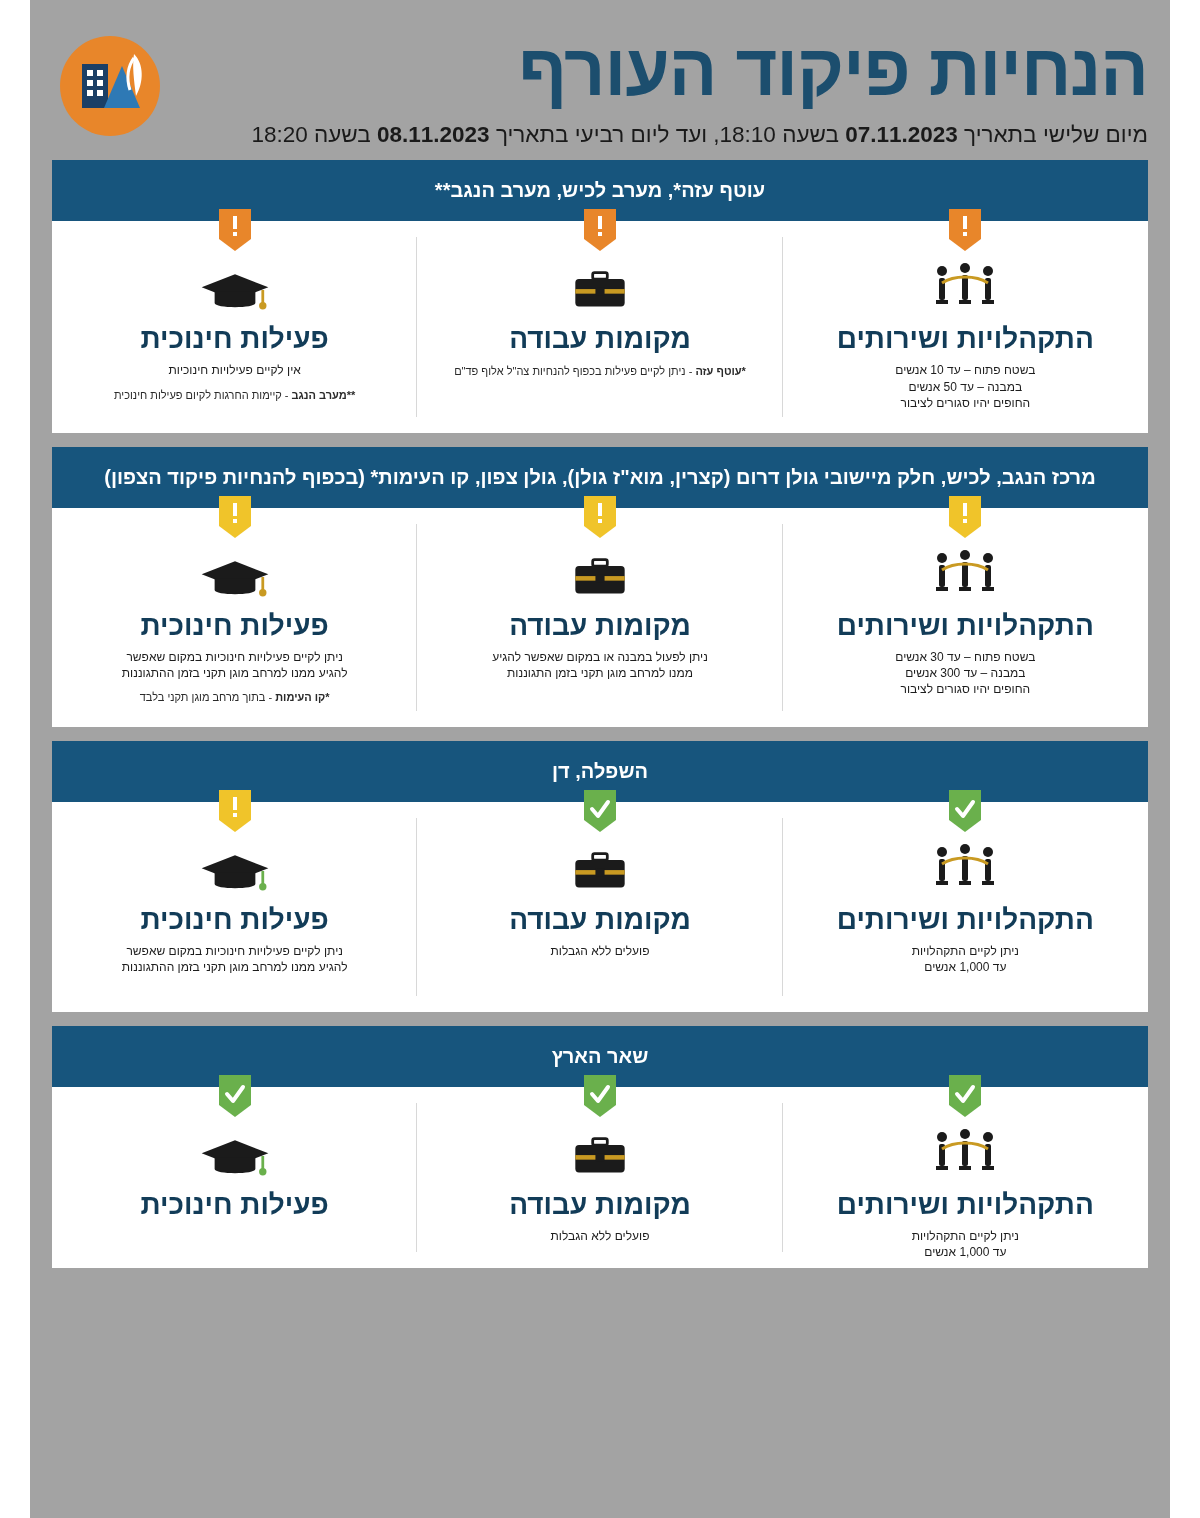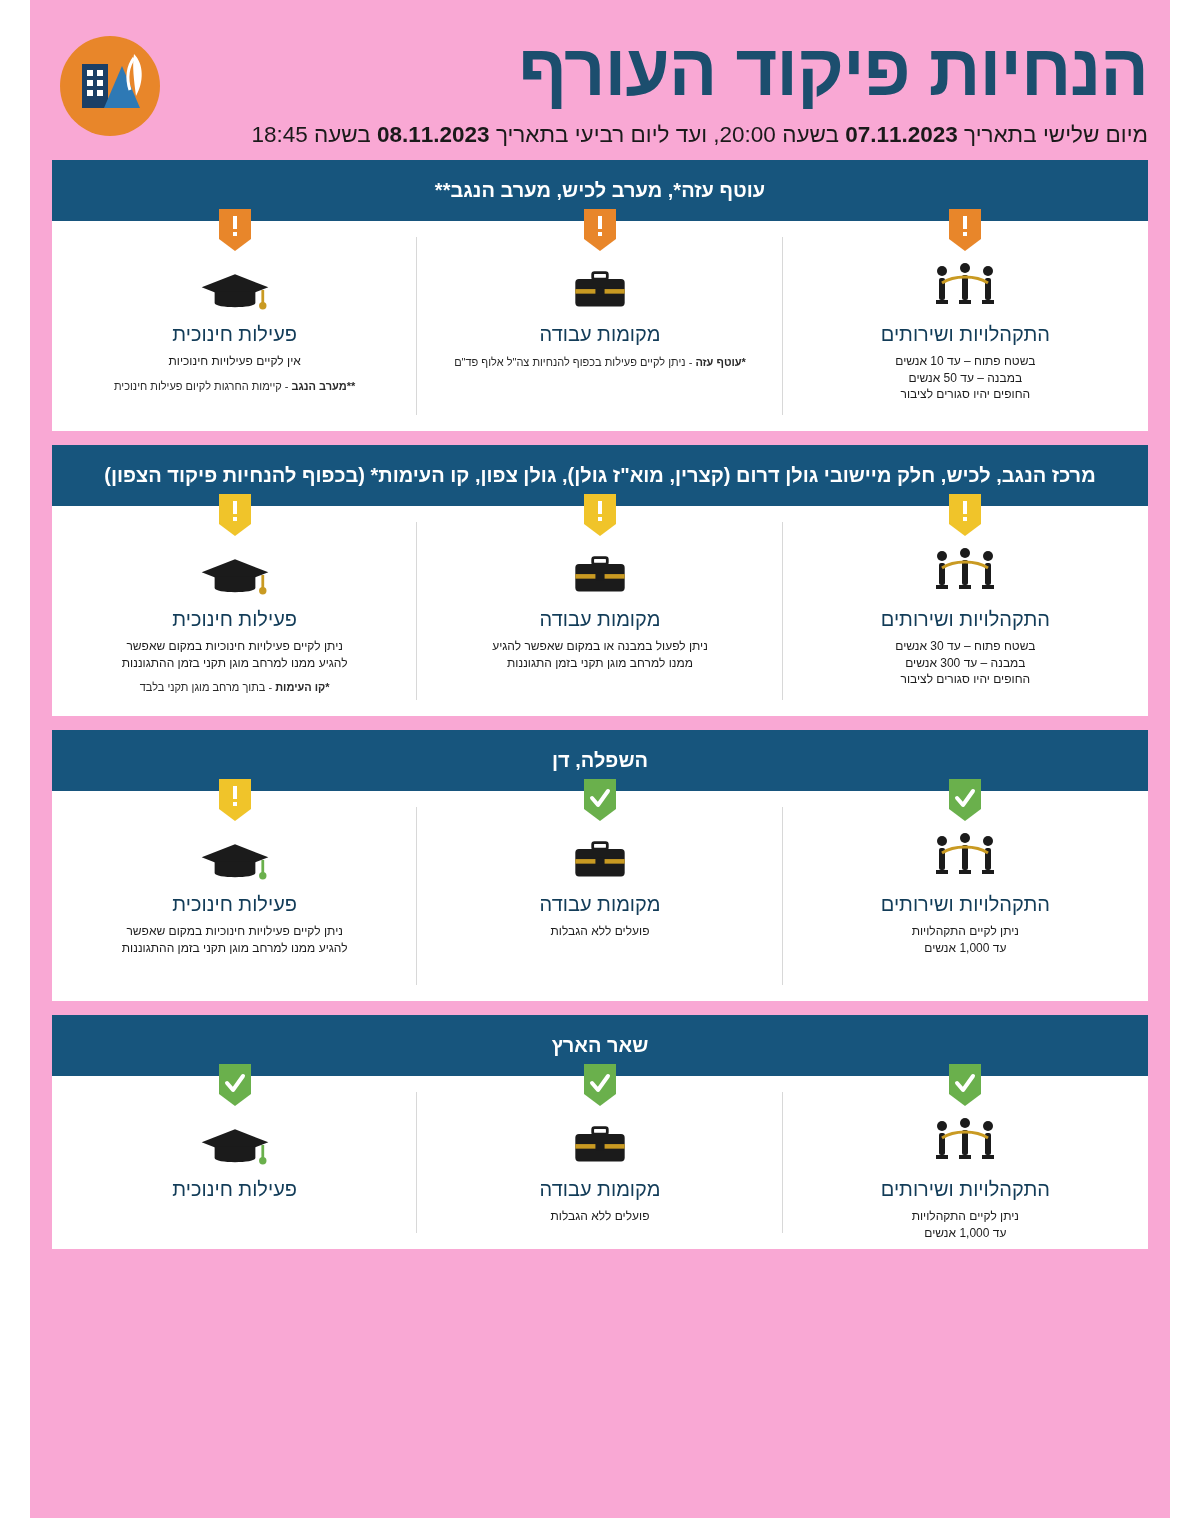--- a/index.html
+++ b/index.html
@@ -16,21 +16,21 @@
   }
   .side-band {
     position: absolute; top: 0; bottom: 0; width: 30px;
     background: #ffffff;
   }
   .side-band.left { left: 0; }
   .side-band.right { right: 0; }
   .sheet {
     position: absolute;
     top: 0; left: 30px; right: 30px; bottom: 0;
-    background: #f9a8d4;
+    background: #a3a3a3;
   }
 
   
   .header {
     padding: 34px 22px 0 22px;
     position: relative;
   }
   .title {
     text-align: right;
     color: #1c4e6e;
@@ -98,22 +98,22 @@
     transform: translateX(-50%);
     width: 32px; height: 42px;
   }
   .badge svg { display: block; }
   .card-icon {
     height: 54px;
     display: flex; align-items: flex-end; justify-content: center;
     margin-bottom: 8px;
   }
   .card-title {
-    font-size: 20px;
-    font-weight: normal;
+    font-size: 28px;
+    font-weight: bold;
     color: #123c58;
     margin-bottom: 7px;
   }
   .card-text {
     font-size: 12px;
     color: #1d1d1d;
     line-height: 1.35;
   }
   .card-note {
     margin-top: 9px;
@@ -130,21 +130,21 @@
 
 <div class="page">
   <div class="side-band left"></div>
   <div class="side-band right"></div>
 
   <div class="sheet">
 
     <div class="header">
       <div class="title">הנחיות פיקוד העורף</div>
       <div class="subtitle">
-        <span>מיום שלישי בתאריך </span><b>07.11.2023</b><span> בשעה 20:00, ועד ליום רביעי בתאריך </span><b>08.11.2023</b><span> בשעה 18:45</span>
+        <span>מיום שלישי בתאריך </span><b>07.11.2023</b><span> בשעה 18:10, ועד ליום רביעי בתאריך </span><b>08.11.2023</b><span> בשעה 18:20</span>
       </div>
 
       <div class="logo">
         <div class="circle"></div>
         <svg viewBox="0 0 100 100" width="100" height="100" aria-hidden="true">
           <rect x="22" y="28" width="26" height="44" fill="#1b3f66"></rect>
           <g fill="#ffffff">
             <rect x="27" y="34" width="6" height="6"></rect>
             <rect x="37" y="34" width="6" height="6"></rect>
             <rect x="27" y="44" width="6" height="6"></rect>

